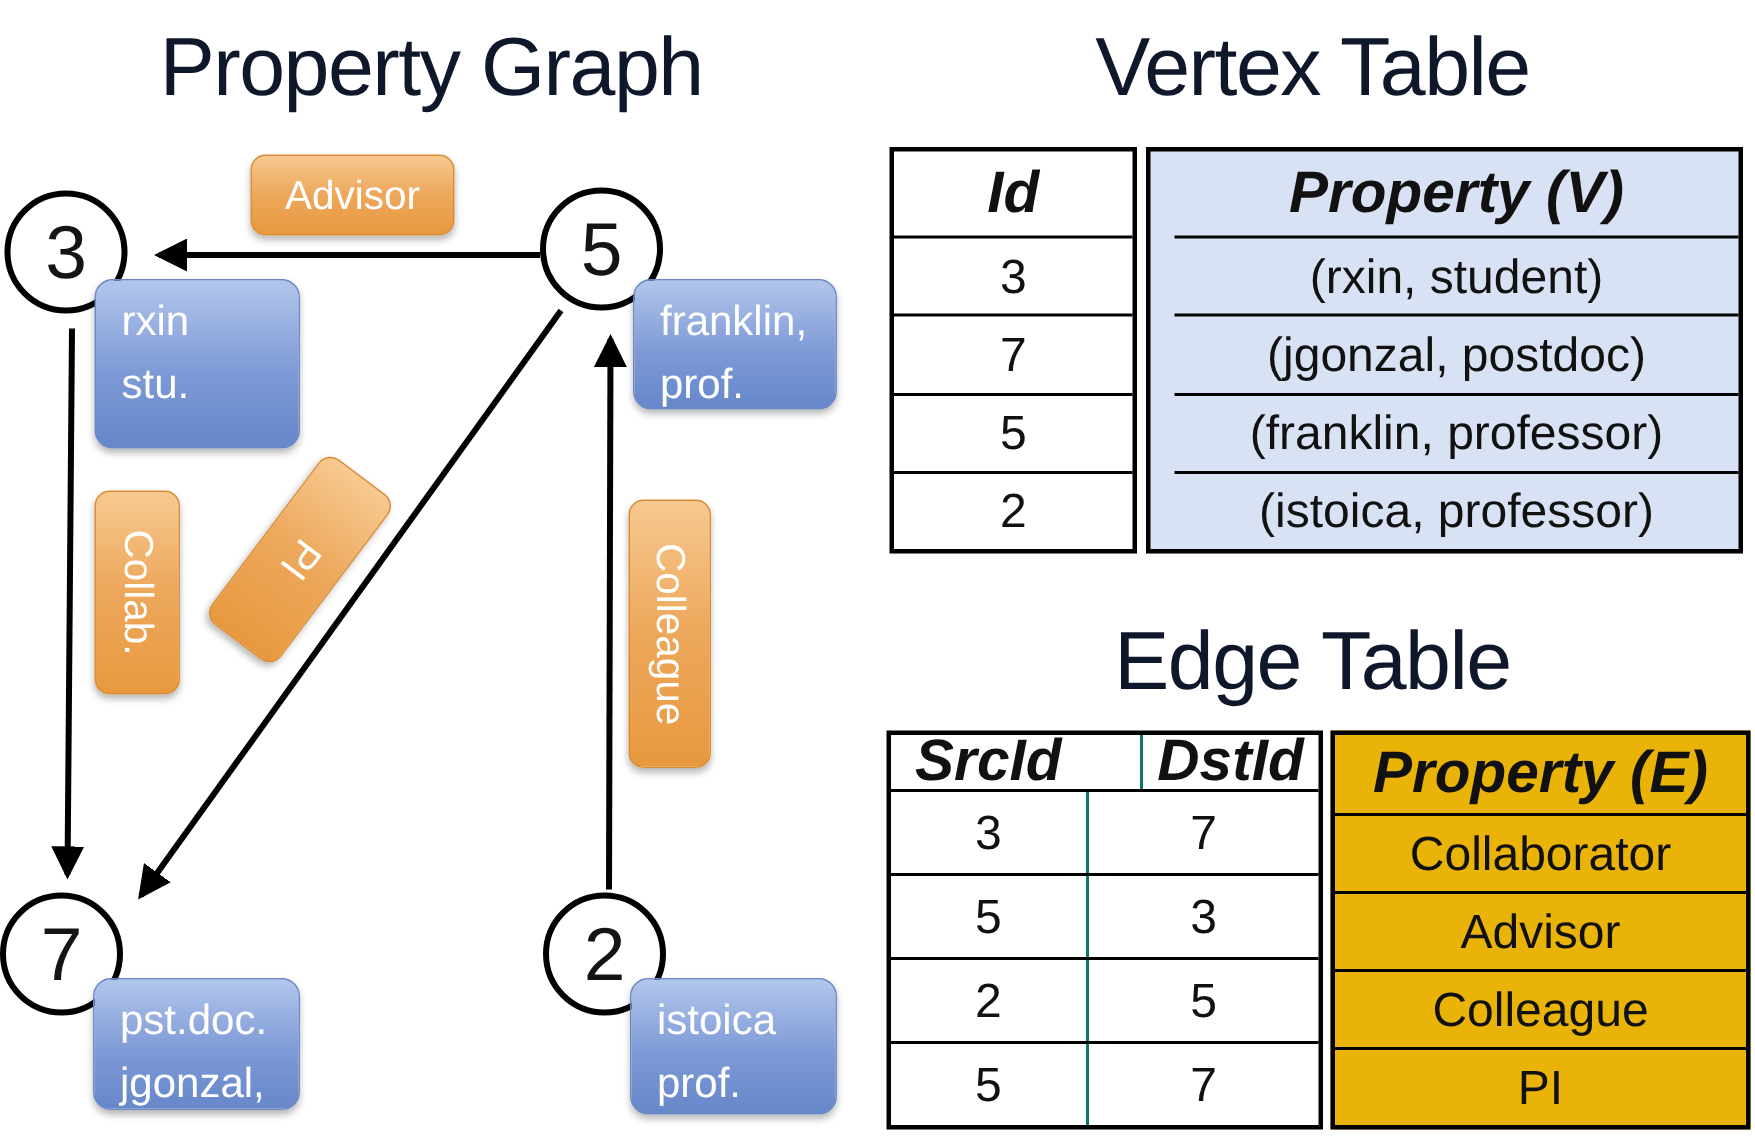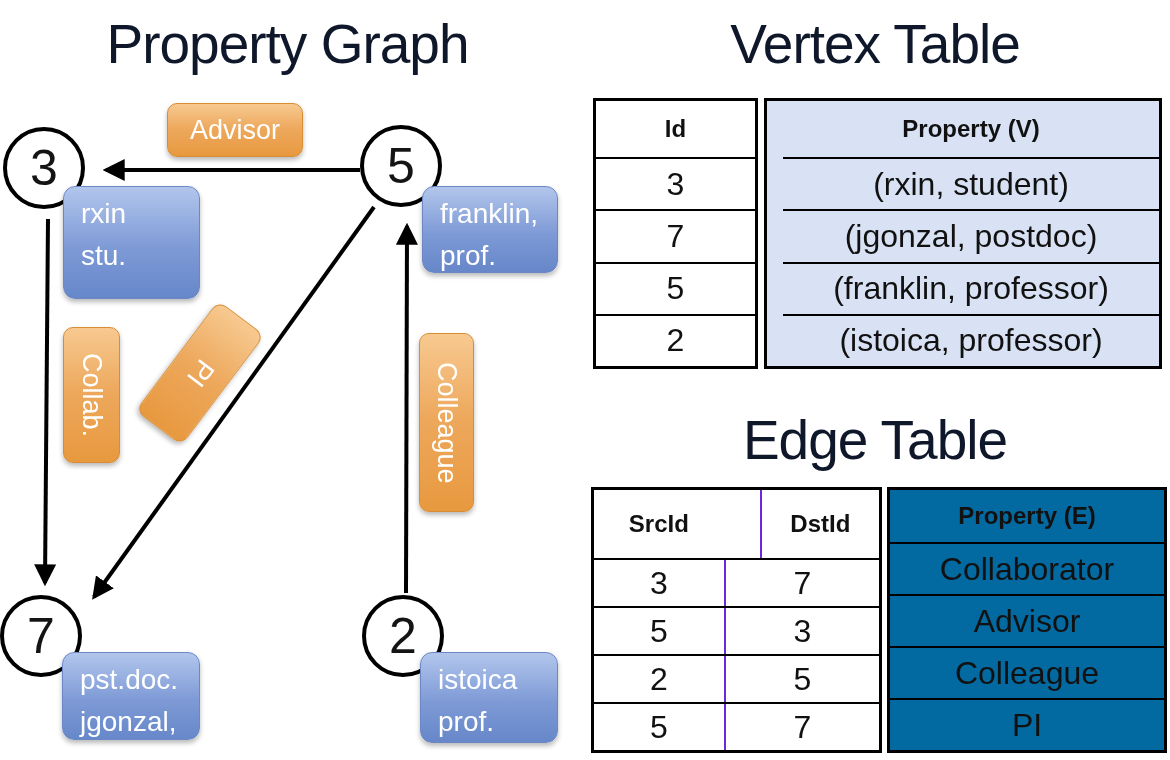--- a/index.html
+++ b/index.html
@@ -45,29 +45,29 @@
     color:#fff; font-size:28px; font-weight:300; line-height:1.5;
     padding:6px 0 0 17px; z-index:3;
   }
 
   
   .tbl {
     border:3px solid #000; background:#fff;
     display:flex; flex-direction:column; z-index:1;
   }
   .tbl.fill-v { background:#d9e2f4;padding-left:16px; }
-  .tbl.fill-e { background:#0369a1; }
+  .tbl.fill-e { background:#eab308; }
   .trow { flex:1; display:flex; border-top:2px solid #000; min-height:0; }
   .trow.header { flex:none; border-top:none; }
   .cell {
     flex:1; display:flex; align-items:center; justify-content:center;
     font-size:32px; font-weight:300; color:#111;
   }
-  .trow.header .cell { font-weight:bold; font-size:24px; }
-  .cell + .cell { border-left:2px solid #6d28d9; }
+  .trow.header .cell { font-weight:bold; font-size:39px;font-style:italic; }
+  .cell + .cell { border-left:2px solid #0f766e; }
   .cell.src { flex:0 0 45.5%; }
 </style>
 </head>
 <body>
 
 <div class="abs big-title" style="left:0; top:16px; width:575px;">Property Graph</div>
 
 <div class="abs node" style="left:3px; top:127px;">
     <span>3</span>
   </div>
@@ -152,21 +152,21 @@
       <div class="cell">(franklin, professor)</div>
     </div>
   <div class="trow">
       <div class="cell">(istoica, professor)</div>
     </div>
 </div>
 
 <div class="abs big-title" style="left:585px; top:412px; width:580px;">Edge Table</div>
 
 <div class="abs tbl" style="left:591px; top:487px; width:291px; height:266px;">
-  <div class="trow header" style="height:68px;gap:36px;">
+  <div class="trow header" style="height:36px;gap:36px;">
     <div class="cell src">SrcId</div>
     <div class="cell">DstId</div>
   </div>
   <div class="trow">
     <div class="cell src">3</div>
     <div class="cell">7</div>
   </div>
   <div class="trow">
     <div class="cell src">5</div>
     <div class="cell">3</div>

